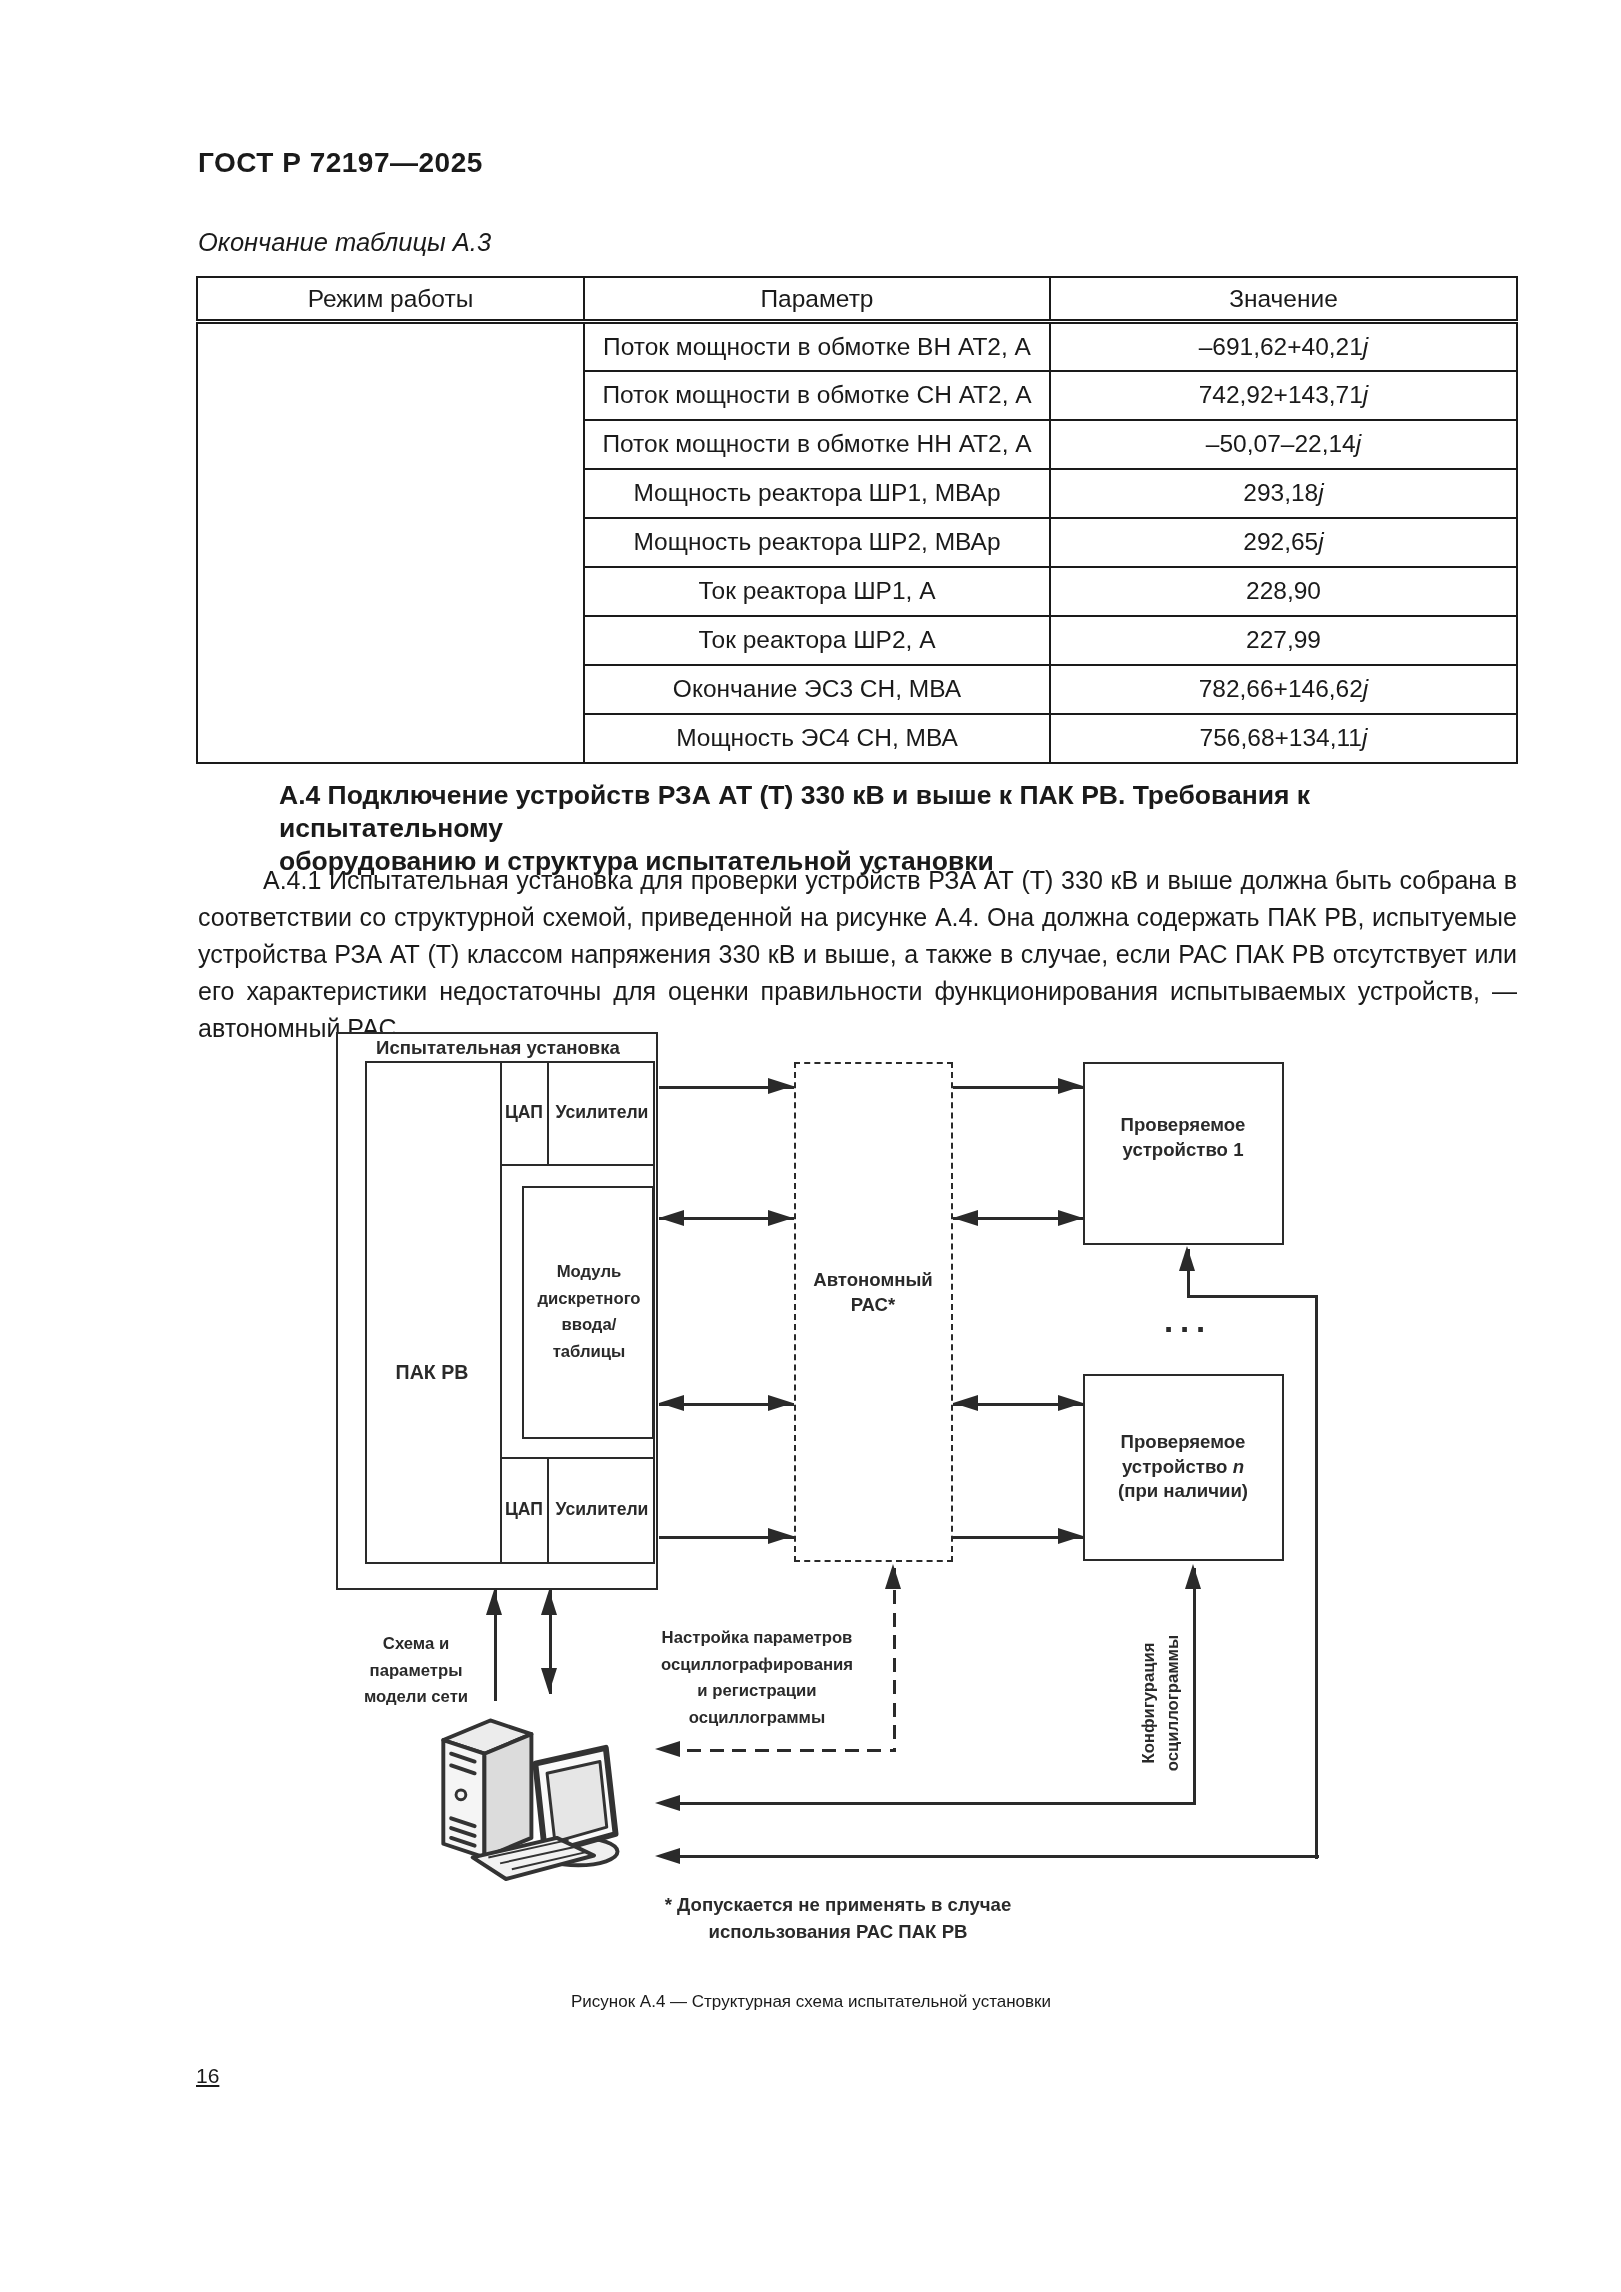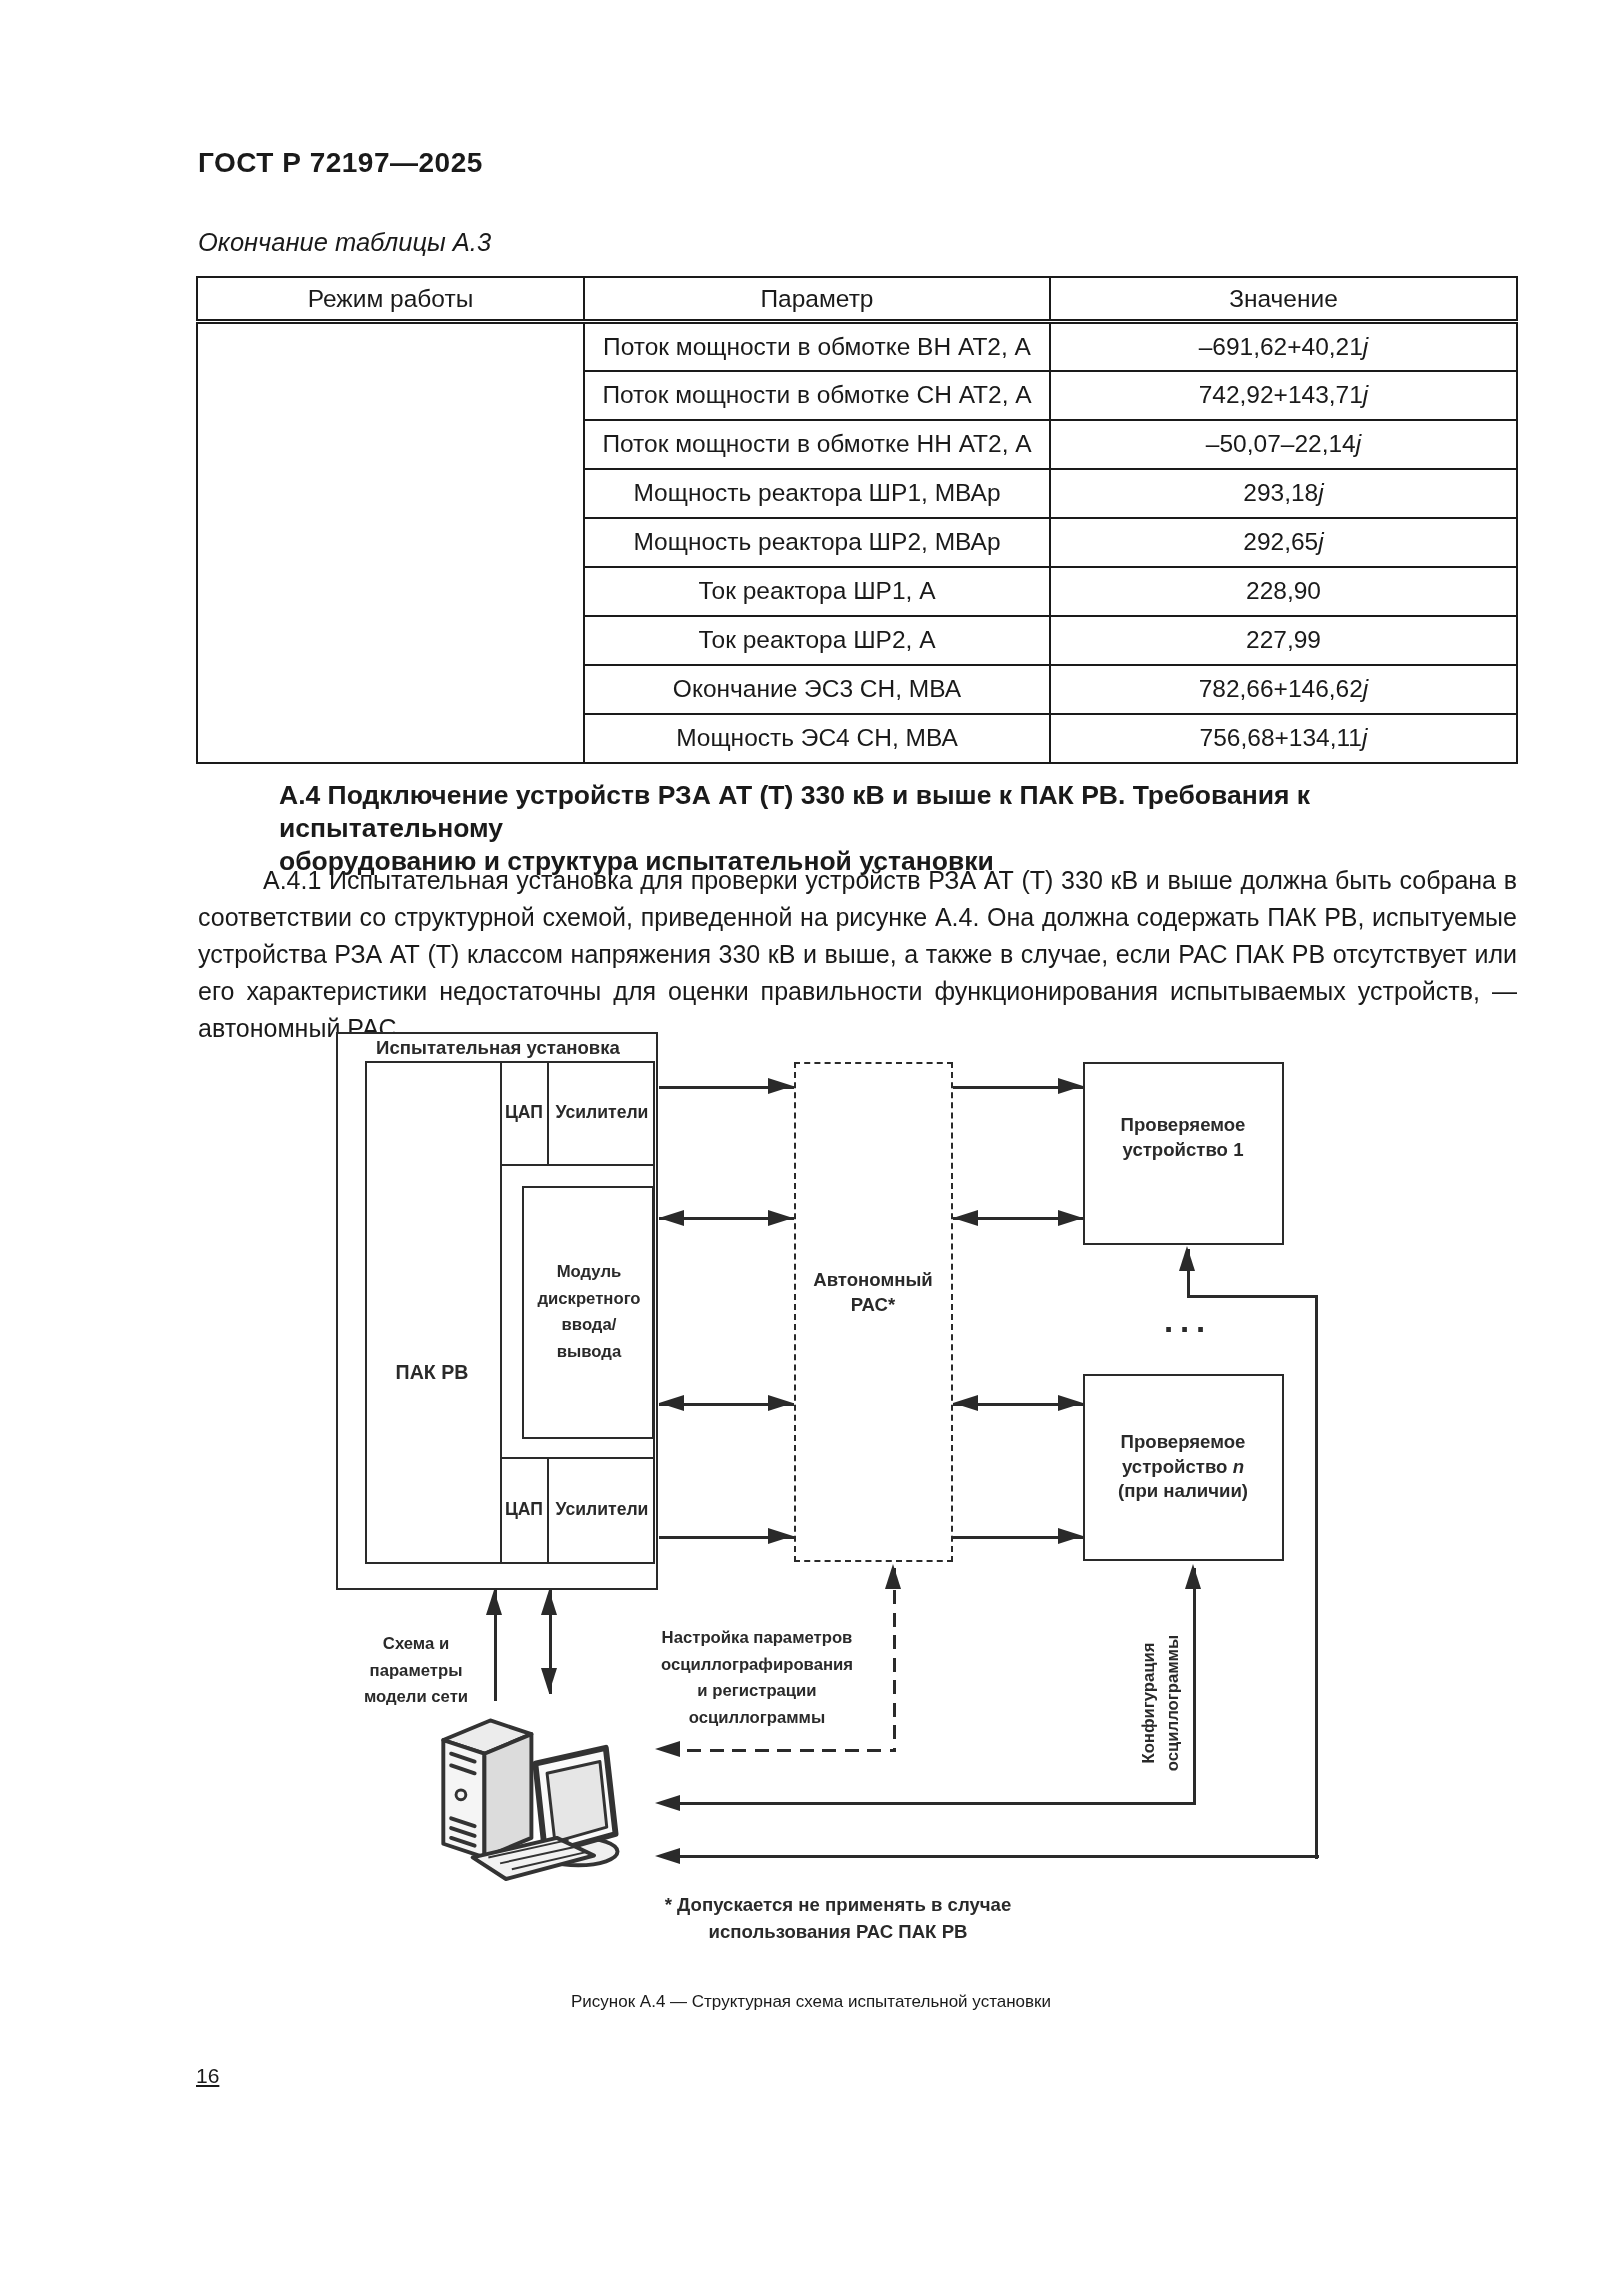--- a/index.html
+++ b/index.html
@@ -121,21 +121,21 @@
 
   <div class="dlabel f18" style="left:524px;top:1113px;">ЦАП</div>
   <div class="dlabel f18" style="left:602px;top:1113px;">Усилители</div>
   <div class="dlabel f18" style="left:524px;top:1510px;">ЦАП</div>
   <div class="dlabel f18" style="left:602px;top:1510px;">Усилители</div>
 
   <div class="dbox" style="left:522px;top:1186px;width:132px;height:253px;border-width:2px;"></div>
   <div class="dlabel f17" style="left:589px;top:1312px;">Модуль
 дискретного
 ввода/
-вывода</div>
+таблицы</div>
 
   <div class="dbox" style="left:794px;top:1062px;width:159px;height:500px;border-style:dashed;background:transparent;"></div>
   <div class="dlabel f19" style="left:873px;top:1292px;">Автономный
 РАС*</div>
 
   <div class="dbox" style="left:1083px;top:1062px;width:201px;height:183px;"></div>
   <div class="dlabel f19" style="left:1183px;top:1137px;">Проверяемое
 устройство 1</div>
 
   <div class="dlabel dots" style="left:1188px;top:1321px;">...</div>

